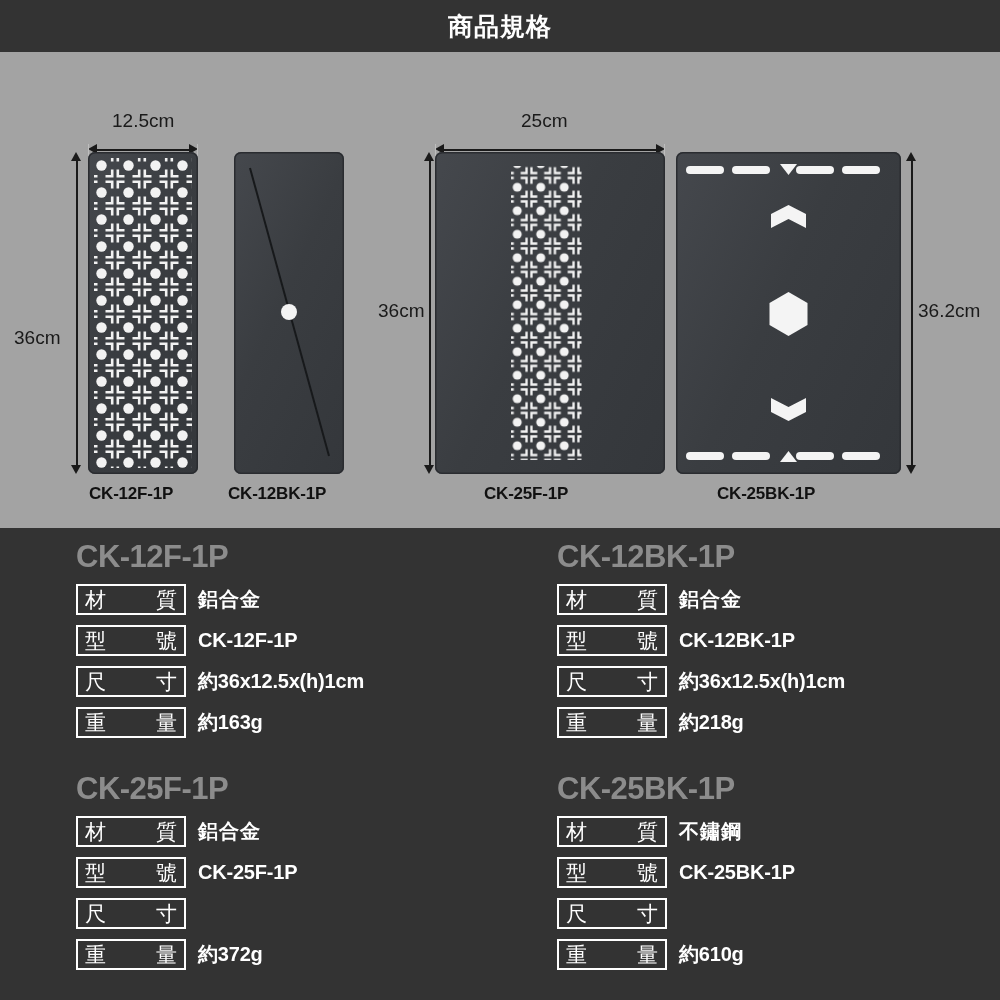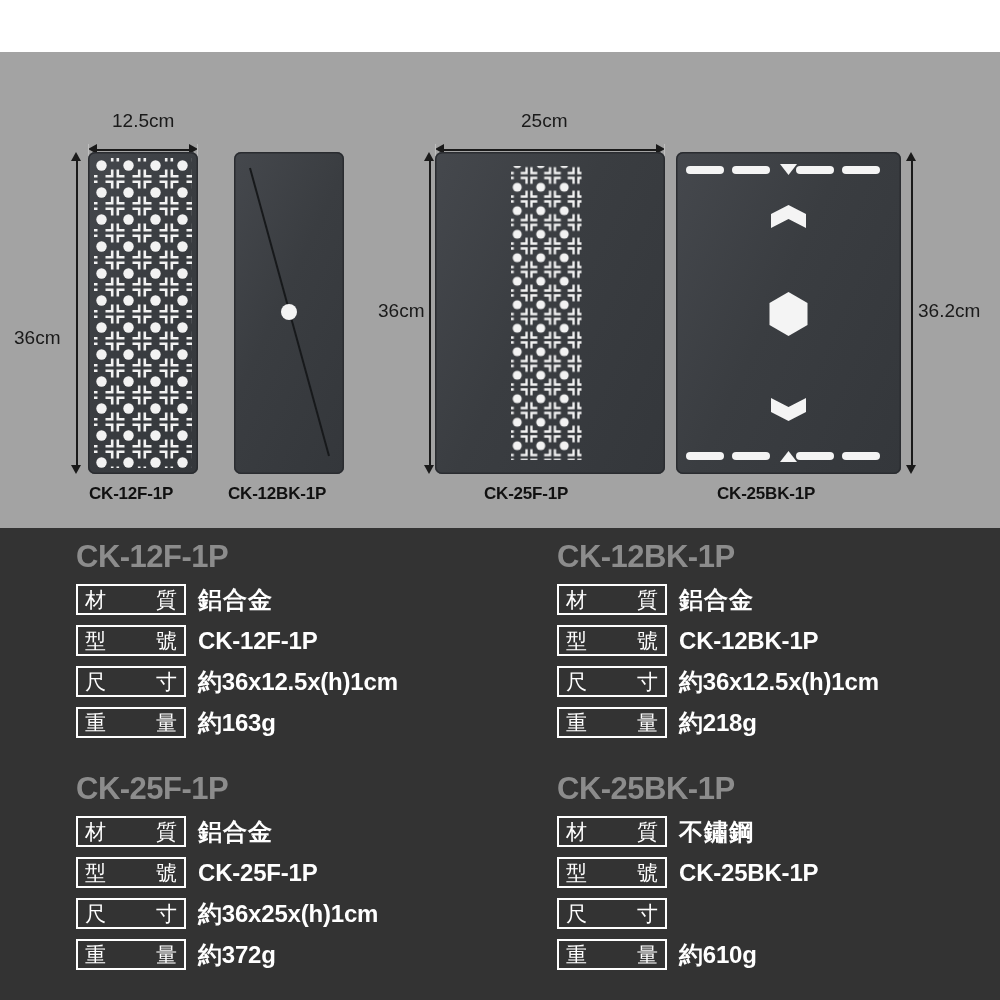--- a/index.html
+++ b/index.html
@@ -98,30 +98,33 @@
     display: flex; align-items: center; height: 41px; padding-left: 12px;
   }
   .spec-key {
     border: 2px solid #ffffff; color: #ffffff;
     width: 110px; height: 31px; flex: 0 0 110px;
     display: flex; align-items: center; justify-content: space-between;
     padding: 0 7px; font-size: 21px; font-weight: 400; line-height: 1;
   }
   .spec-key span { display: inline-block; }
   .spec-val {
-    color: #ffffff; font-size: 24px; font-weight: 700; margin-left: 12px;
+    color: #ffffff; font-size: 20px; font-weight: 700; margin-left: 12px;
     white-space: nowrap; letter-spacing: -0.2px;
   }
   .spec-val.cjk { font-weight: 700; letter-spacing: 1px; }
 </style>
 </head>
 <body>
 
 <div id="page">
 
+  <div class="header">
+    <div class="header-title">商品規格</div>
+  </div>
 
   <div class="diagram-area">
 
     <div class="dim-label" style="left:112px; top:58px;">12.5cm</div>
     <div class="h-arrow" style="left:88px; top:92px; width:110px;">
       <div class="head-l"></div>
       <div class="bar"></div>
       <div class="head-r"></div>
     </div>
     <div class="guide guide-v" style="left:88px; top:92px; height:14px;"></div>
@@ -316,21 +319,20 @@
             <span>型</span>
             <span>號</span>
           </div>
           <div class="spec-val">CK-25F-1P</div>
         </div>
         <div class="spec-row">
           <div class="spec-key">
             <span>尺</span>
             <span>寸</span>
           </div>
-          <div class="spec-val">約36x25x(h)1cm</div>
         </div>
         <div class="spec-row">
           <div class="spec-key">
             <span>重</span>
             <span>量</span>
           </div>
           <div class="spec-val">約372g</div>
         </div>
       </div>
 

